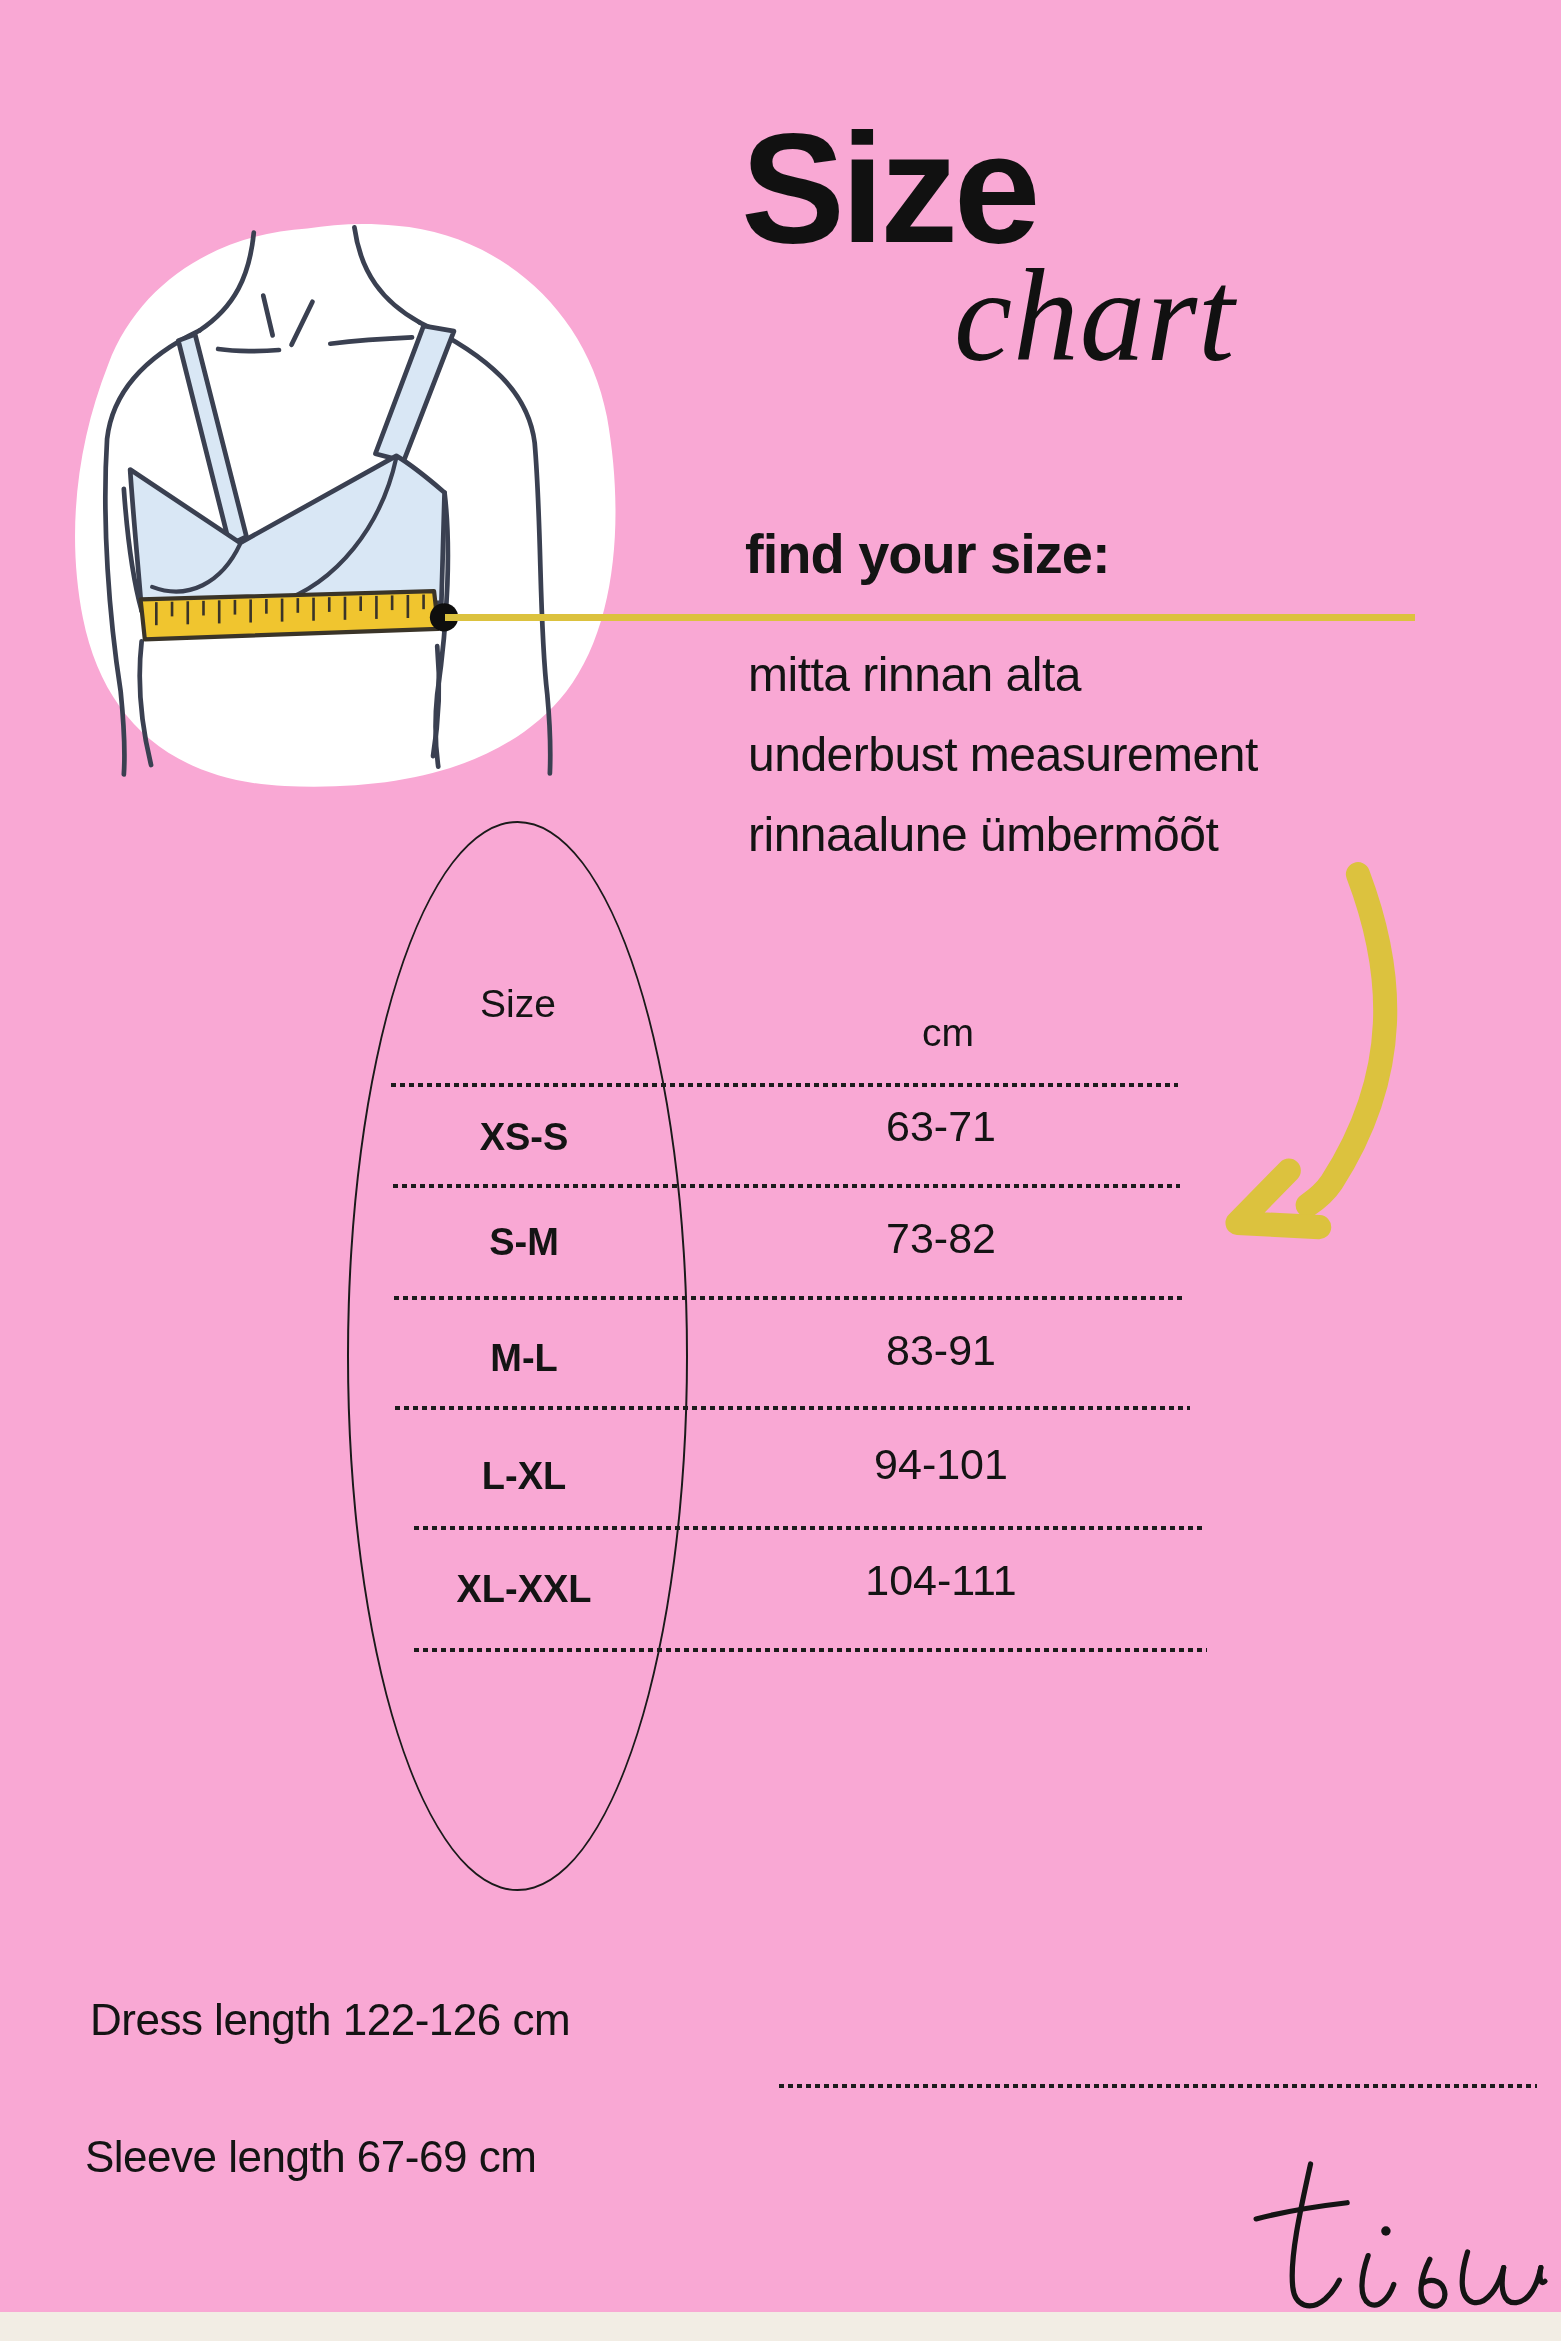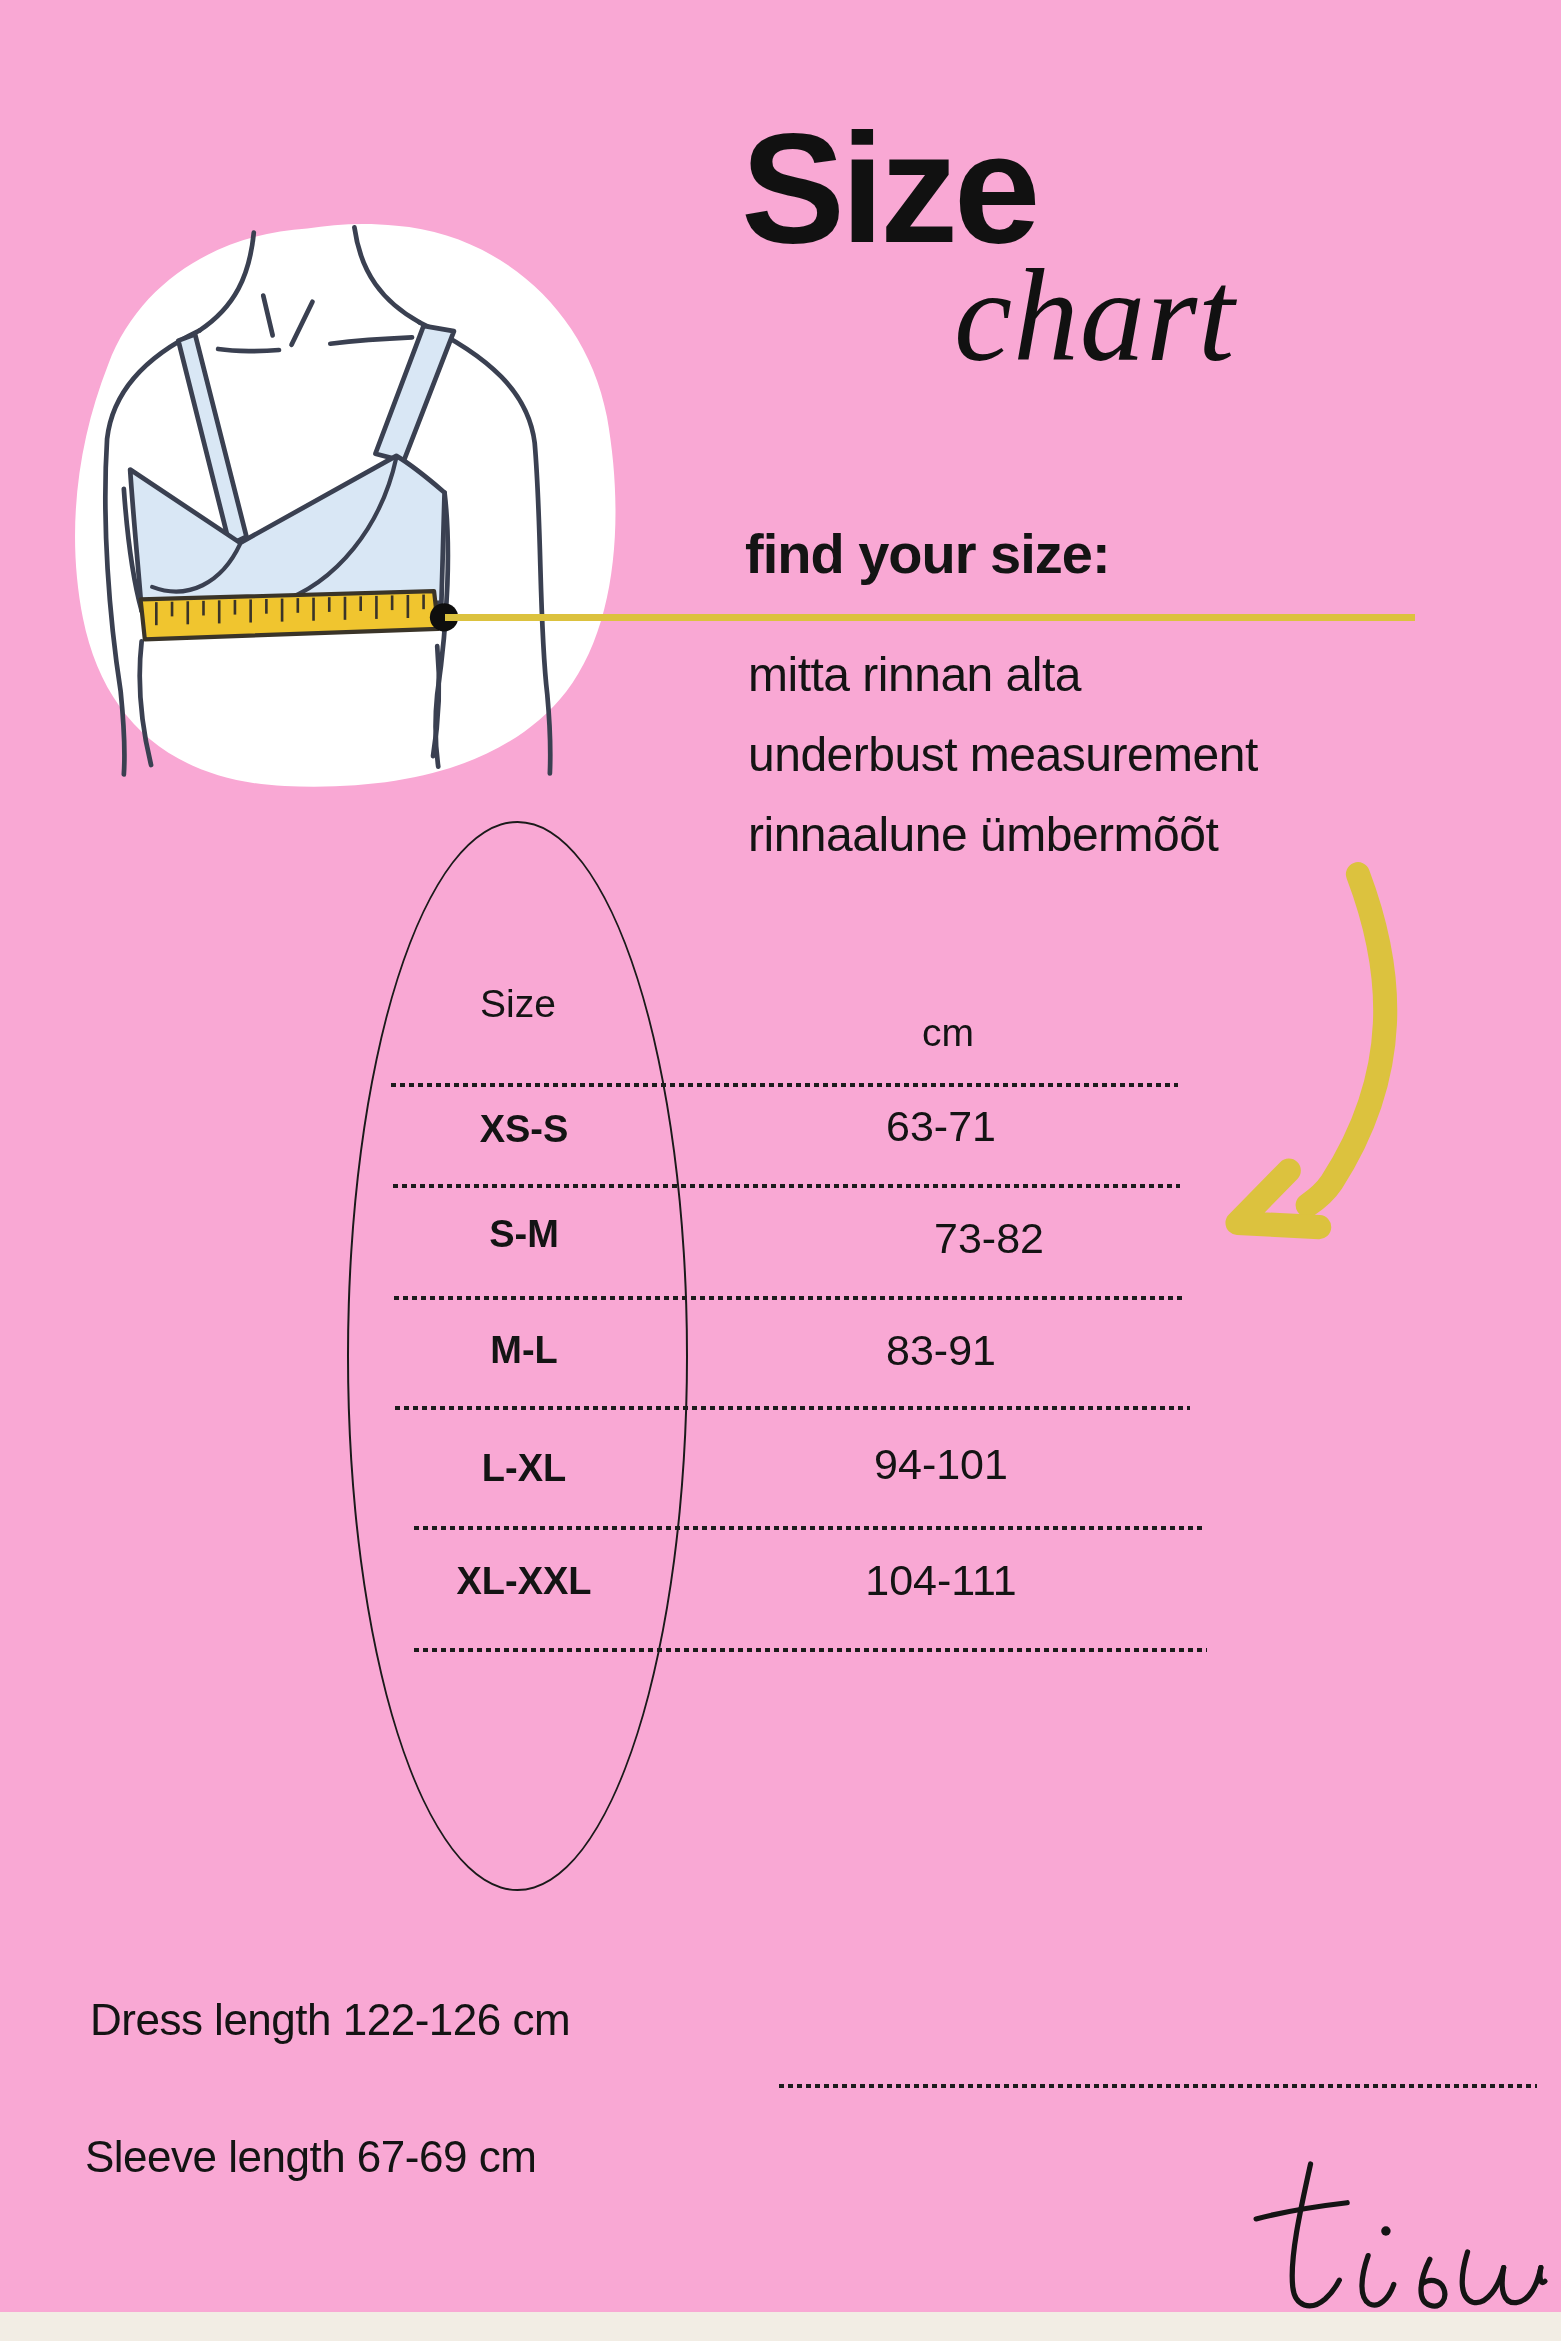--- a/index.html
+++ b/index.html
@@ -11,21 +11,21 @@
             font-size:131px;font-weight:400;letter-spacing:1px;color:#111;}
   .find{font-size:56px;font-weight:700;letter-spacing:-1px;}
   .iline{font-size:48px;font-weight:400;letter-spacing:-0.5px;}
   .yellow-line{position:absolute;background:#dcc23e;z-index:6;}
   .ellipse{position:absolute;border:2.1px solid #1a1a1a;border-radius:50%;background:transparent;}
   .dash{position:absolute;height:3.7px;
         background:repeating-linear-gradient(90deg,#1c1c1c 0 5.2px,transparent 5.2px 9px);}
   .cell{position:absolute;transform:translate(-50%,-50%);}
   .th-size{font-size:39px;font-weight:500;}
   .th-cm{font-size:39px;font-weight:400;}
-  .row-label{font-size:38px;font-weight:600;}
+  .row-label{font-size:38px;font-weight:600;margin-top:8px;}
   .row-value{font-size:43px;font-weight:400;}
   .note{font-size:44px;font-weight:400;letter-spacing:-0.5px;}
   svg{position:absolute;overflow:visible;}
 </style>
 </head>
 <body>
 
 <div class="canvas">
 
   <div class="abs title" style="left:741px;top:110px;">Size</div>
@@ -104,21 +104,21 @@
   <div class="dash" style="left:393px;top:1184px;width:787px;"></div>
   <div class="dash" style="left:394px;top:1296px;width:789px;"></div>
   <div class="dash" style="left:395px;top:1406px;width:795px;"></div>
   <div class="dash" style="left:414px;top:1526px;width:791px;"></div>
   <div class="dash" style="left:414px;top:1648px;width:793px;"></div>
 
   <div class="cell row-label" style="left:524px;top:1129px;">XS-S</div>
   <div class="cell row-value" style="left:941px;top:1126px;">63-71</div>
 
   <div class="cell row-label" style="left:524px;top:1234px;text-align:center;">S-M</div>
-  <div class="cell row-value" style="left:941px;top:1238px;margin-left:48px;">73-82</div>
+  <div class="cell row-value" style="left:941px;top:1238px;">73-82</div>
 
   <div class="cell row-label" style="left:524px;top:1350px;">M-L</div>
   <div class="cell row-value" style="left:941px;top:1350px;">83-91</div>
 
   <div class="cell row-label" style="left:524px;top:1468px;">L-XL</div>
   <div class="cell row-value" style="left:941px;top:1464px;">94-101</div>
 
   <div class="cell row-label" style="left:524px;top:1581px;">XL-XXL</div>
   <div class="cell row-value" style="left:941px;top:1580px;">104-111</div>
 

